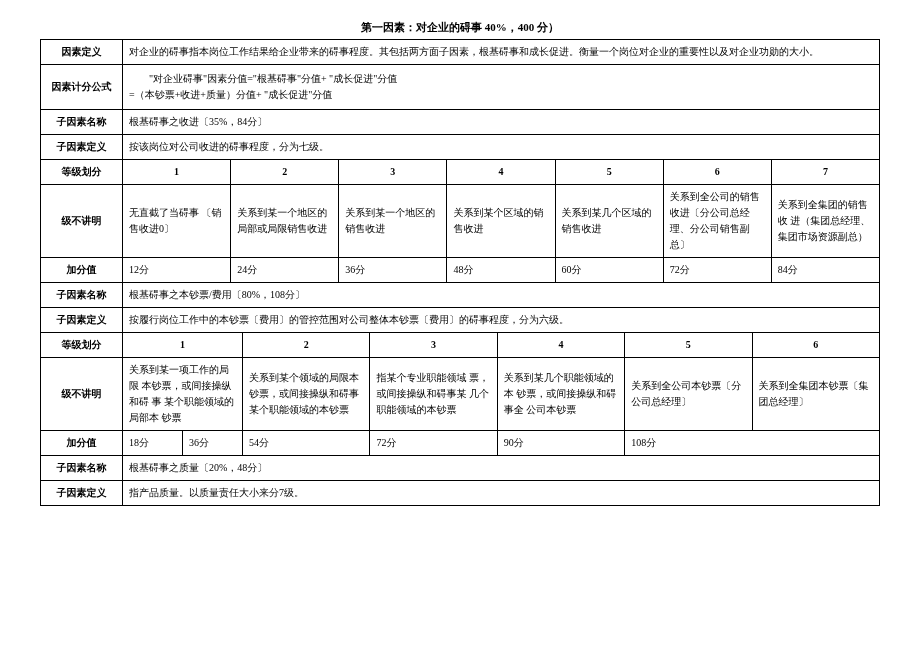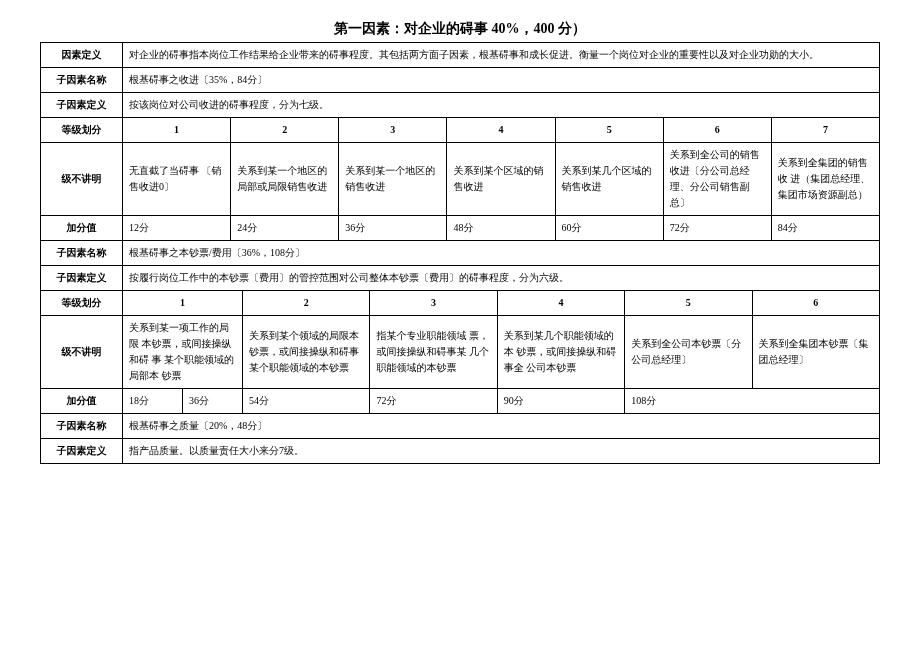--- a/index.html
+++ b/index.html
@@ -1,17 +1,17 @@
 <!DOCTYPE html>
 <html><head>
   <meta charset="utf-8">
   <style>
     * { box-sizing: border-box; margin: 0; padding: 0; }
     body { font-family: "SimSun", "Microsoft YaHei", serif; font-size: 10px; background: #fff; padding: 20px 40px; }
-    .title { text-align: center; font-weight: bold; font-size: 14px; margin-bottom: 4px; }
+    .title { text-align: center; font-weight: bold; font-size: 11px; margin-bottom: 4px; }
     table { border-collapse: collapse; width: 100%; table-layout: fixed; }
     td, th { border: 1px solid #000; padding: 4px 6px; vertical-align: middle; font-size: 10px; line-height: 1.6; }
     .label-cell { font-weight: bold; text-align: center; width: 80px; background: #fff; }
     .center { text-align: left; }
     .section-header { text-align: center; font-weight: normal; }
     .level-header { text-align: center; font-weight: bold; }
     .indent { padding-left: 20px; }
   </style>
 </head>
 <body>
@@ -29,20 +29,27 @@
       <col>
       <col>
   </colgroup>
 
   <tbody>
       <tr>
     <td class="label-cell">因素定义</td>
     <td colspan="7">对企业的碍事指本岗位工作结果给企业带来的碍事程度。其包括两方面子因素，根基碍事和成长促进。衡量一个岗位对企业的重要性以及对企业功勋的大小。</td>
   </tr>
 
+  <tr>
+    <td class="label-cell">因素计分公式</td>
+    <td colspan="7" style="padding-top:6px;padding-bottom:6px;">
+      <div class="indent">"对企业碍事"因素分值="根基碍事"分值+ "成长促进"分值</div>
+      <div>=（本钞票+收进+质量）分值+ "成长促进"分值</div>
+    </td>
+  </tr>
 
 
   <tr>
     <td class="label-cell">子因素名称</td>
     <td colspan="7">根基碍事之收进〔35%，84分〕</td>
   </tr>
 
   <tr>
     <td class="label-cell">子因素定义</td>
     <td colspan="7">按该岗位对公司收进的碍事程度，分为七级。</td>
@@ -77,21 +84,21 @@
     <td class="center">36分</td>
     <td class="center">48分</td>
     <td class="center">60分</td>
     <td class="center">72分</td>
     <td class="center">84分</td>
   </tr>
 
 
   <tr>
     <td class="label-cell">子因素名称</td>
-    <td colspan="7">根基碍事之本钞票/费用〔36%，108分〕</td>
+    <td colspan="7">根基碍事之本钞票/费用〔80%，108分〕</td>
   </tr>
 
   <tr>
     <td class="label-cell">子因素定义</td>
     <td colspan="7">按履行岗位工作中的本钞票〔费用〕的管控范围对公司整体本钞票〔费用〕的碍事程度，分为六级。</td>
   </tr>
 </tbody>
   </table>
 
 <table style="border-top:none;">

